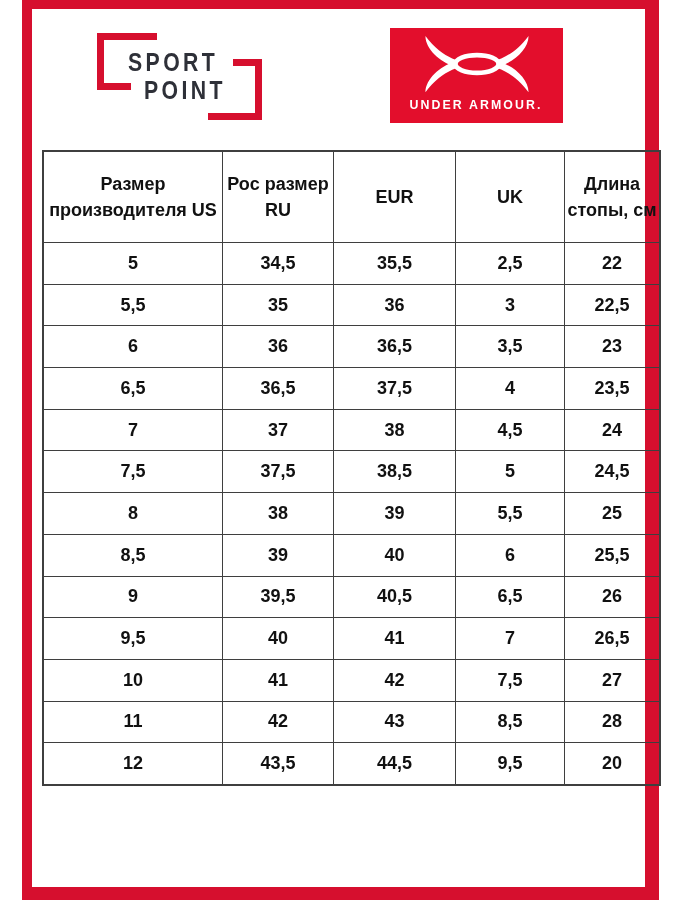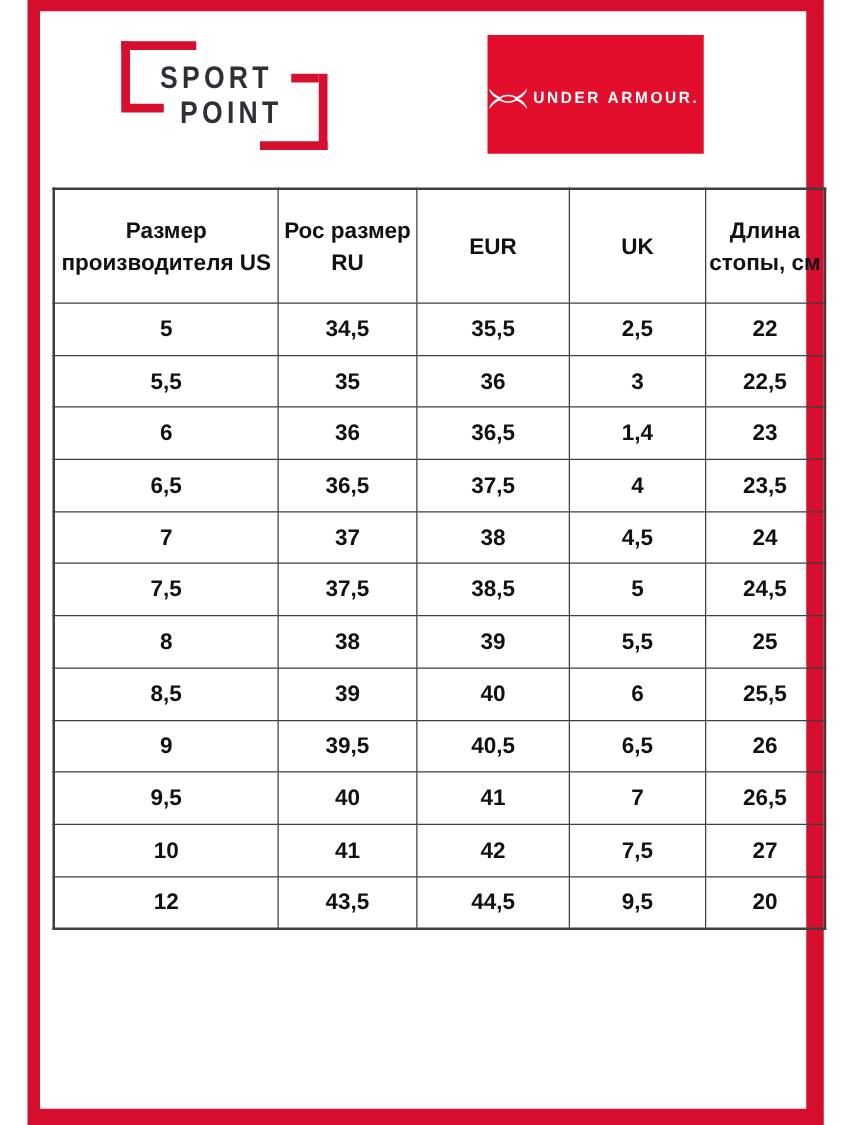--- a/index.html
+++ b/index.html
@@ -36,21 +36,21 @@
   .sp-word{
     position:absolute;font-size:25px;font-weight:700;line-height:1;
     letter-spacing:4px;color:#2e3038;
     transform:scaleX(0.85);transform-origin:0 0;white-space:nowrap;
   }
   .sp-word1{left:128px;top:50px;}
   .sp-word2{left:144px;top:78px;}
   
   .ua-box{
     position:absolute;left:390px;top:28px;width:173px;height:95px;
-    background:#e30e2c;display:flex;flex-direction:row;align-items:center;
+    background:#e30e2c;display:flex;flex-direction:column;align-items:center;
   }
   .ua-emblem{width:128px;height:60px;margin-top:6px;display:block;}
   .ua-brand{
     color:#ffffff;font-size:13px;font-weight:700;letter-spacing:2.2px;
     margin-top:3px;white-space:nowrap;transform:scaleX(0.95);
   }
   
   .size-table{
     position:absolute;left:42px;top:150px;width:595px;
     border-collapse:collapse;table-layout:fixed;
@@ -108,21 +108,21 @@
         <td>5,5</td>
         <td>35</td>
         <td>36</td>
         <td>3</td>
         <td>22,5</td>
       </tr>
       <tr>
         <td>6</td>
         <td>36</td>
         <td>36,5</td>
-        <td>1,4</td>
+        <td>3,5</td>
         <td>23</td>
       </tr>
       <tr>
         <td>6,5</td>
         <td>36,5</td>
         <td>37,5</td>
         <td>4</td>
         <td>23,5</td>
       </tr>
       <tr>
@@ -168,20 +168,27 @@
         <td>26,5</td>
       </tr>
       <tr>
         <td>10</td>
         <td>41</td>
         <td>42</td>
         <td>7,5</td>
         <td>27</td>
       </tr>
       <tr>
+        <td>11</td>
+        <td>42</td>
+        <td>43</td>
+        <td>8,5</td>
+        <td>28</td>
+      </tr>
+      <tr>
         <td>12</td>
         <td>43,5</td>
         <td>44,5</td>
         <td>9,5</td>
         <td>20</td>
       </tr>
     </tbody>
 </table>
 
 </body></html>

